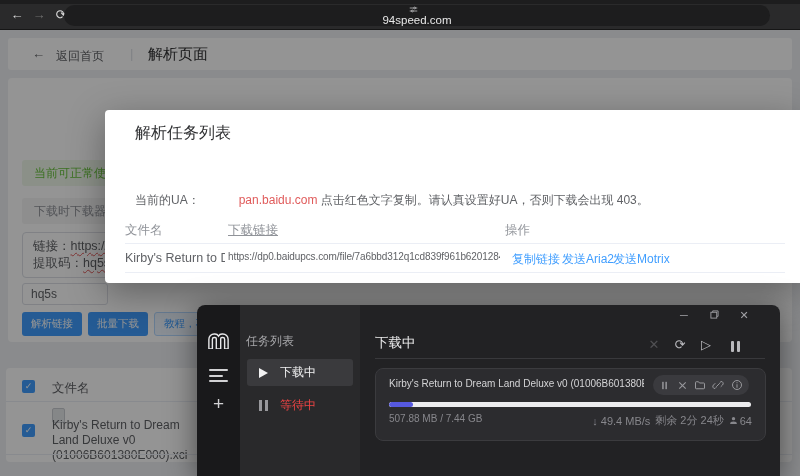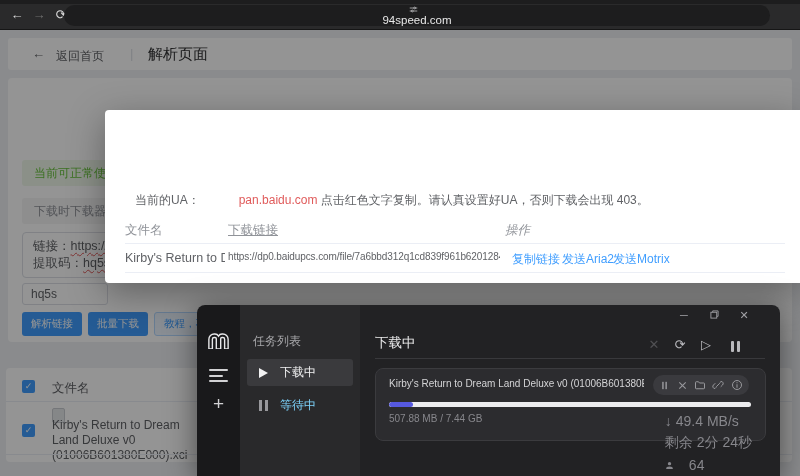--- a/index.html
+++ b/index.html
@@ -59,42 +59,42 @@
 
   
   .motrix { position:absolute; left:197px; top:305px; width:583px; height:171px; z-index:40; border-radius:8px 8px 0 0; overflow:hidden; box-shadow:0 6px 30px rgba(0,0,0,0.5); display:flex; }
   .mx-iconbar { width:43px; background:#19191b; position:relative; flex:none; }
   .mx-logo { position:absolute; left:11px; top:28px; width:21px; height:16px; }
   .mx-list-ico { position:absolute; left:12px; top:64px; width:19px; }
   .mx-list-ico i { display:block; height:2px; background:#d2d2d4; border-radius:1px; margin-bottom:3.5px; }
   .mx-list-ico i:nth-child(2){ width:14px; }
   .mx-plus { position:absolute; left:11px; top:88px; width:21px; text-align:center; color:#d2d2d4; font-size:19px; font-weight:300; }
   .mx-nav { width:120px; background:#29292b; position:relative; flex:none; }
-  .mx-nav-title { position:absolute; left:13px; top:28px; font-size:12px; color:#a7a7aa; }
-  .mx-item { position:absolute; left:7px; width:106px; height:27px; border-radius:3px; display:flex; align-items:center; font-size:12px; color:#7dd3fc; }
+  .mx-nav-title { position:absolute; left:6px; top:28px; font-size:12px; color:#a7a7aa; }
+  .mx-item { position:absolute; left:7px; width:106px; height:27px; border-radius:3px; display:flex; align-items:center; font-size:12px; color:#ef4444; }
   .mx-item.active { background:#3a3a3d; color:#f2f2f3; }
   .mx-item .nico { width:12px; margin:0 9px 0 12px; display:flex; align-items:center; }
   .tri { width:0; height:0; border-left:9px solid #f2f2f3; border-top:5.5px solid transparent; border-bottom:5.5px solid transparent; }
   .pbars { display:flex; gap:3px; } .pbars i{ width:3px; height:11px; background:#98989c; display:block; }
   .stopsq { width:10px; height:10px; background:#98989c; }
   .mx-main { flex:1; background:#222224; position:relative; }
   .win-ctl { position:absolute; top:4px; width:16px; text-align:center; color:#a2a2a6; font-size:11px; }
   .mx-main-title { position:absolute; left:15px; top:29px; font-size:13.5px; color:#ededee; }
   .tb-ico { position:absolute; top:32px; width:16px; text-align:center; color:#b9b9bd; font-size:13px; }
   .tb-ico.dim { color:#505053; }
   .tb-pause { position:absolute; top:36px; display:flex; gap:3px; } .tb-pause i{ width:3px; height:11px; background:#b9b9bd; border-radius:1px; }
   .mx-divider { position:absolute; left:15px; top:53px; width:390px; height:1px; background:#39393c; }
   .task-card { position:absolute; left:15px; top:63px; width:391px; height:73px; background:#2c2c2f; border:1px solid #3b3b3e; border-radius:8px; }
   .task-name { position:absolute; left:13px; top:9px; width:255px; font-size:10px; color:#d4d4d6; white-space:nowrap; overflow:hidden; }
   .pill { position:absolute; right:16px; top:6px; width:96px; height:20px; background:#3a3a3e; border-radius:10px; display:flex; align-items:center; justify-content:space-evenly; }
   .pill svg { display:block; }
   .task-progress { position:absolute; left:13px; top:33px; width:362px; height:5px; background:#ececee; border-radius:3px; overflow:hidden; }
   .task-progress .fill { height:5px; background:#5659e0; border-radius:3px; }
   .task-size { position:absolute; left:13px; top:44px; font-size:10px; color:#87878c; }
-  .task-stats { position:absolute; right:13px; top:44px; font-size:14px; color:#87878c; display:flex; align-items:flex-start; gap:5px;flex-direction:column; }
+  .task-stats { position:absolute; right:13px; top:44px; font-size:11px; color:#87878c; display:flex; align-items:center; gap:5px; }
 </style>
 </head>
 <body>
 
 <div class="screen">
 
   <div class="page">
     <div class="pg-header">
       <span class="pg-back-arrow">←</span>
       <span class="pg-back">返回首页</span>
@@ -124,26 +124,27 @@
       <div class="doc-ico"></div>
       <div class="cb" style="left:16px; top:56px;">✓</div>
       <div class="ft-name">Kirby's Return to Dream Land Deluxe v0 (01006B601380E000).xci</div>
       <div class="ft-div2"></div>
     </div>
   </div>
 
   <div class="overlay"></div>
 
   <div class="modal">
+    <div class="m-title">解析任务列表</div>
     <div class="m-ua">
       <span>当前的UA：</span><span class="red">pan.baidu.com</span><span> </span><span>点击红色文字复制。请认真设置好UA，否则下载会出现 403。</span>
     </div>
     <div class="m-th" style="left:20px;">文件名</div>
     <div class="m-th" style="left:123px;text-decoration:underline;">下载链接</div>
-    <div class="m-th" style="left:400px;font-style:italic;">操作</div>
+    <div class="m-th" style="left:400px;">操作</div>
     <div class="m-th-border"></div>
     <div class="m-td" style="left:20px; width:100px;">Kirby's Return to Dre...</div>
     <div class="m-td linkcell" style="left:123px;">https://dp0.baidupcs.com/file/7a6bbd312q1cd839f961b6201284a...</div>
     <div class="m-action" style="left:407px;">复制链接</div>
     <div class="m-action" style="left:457px;">发送Aria2</div>
     <div class="m-action" style="left:508px;">发送Motrix</div>
     <div class="m-row-border"></div>
   </div>
 
   <div class="motrix">
@@ -218,21 +219,21 @@
               <rect x="11" y="6.5" width="2" height="2" fill="#98989c"></rect>
             </svg>
         </div>
         <div class="task-progress">
             <div class="fill" style="width: 6.7%;"></div>
           </div>
         <div class="task-size">507.88 MB / 7.44 GB</div>
         <div class="task-stats">
           <span>↓ 49.4 MB/s</span>
           <span>剩余 2分 24秒</span>
-          <span style="display:flex;align-items:center;gap:15px;">
+          <span style="display:flex;align-items:center;gap:2px;">
             <svg width="9" height="9" viewBox="0 0 24 24">
                 <circle cx="12" cy="7" r="4.5" fill="#87878c"></circle>
                 <path d="M3 21a9 6.5 0 0 1 18 0z" fill="#87878c"></path>
               </svg>
             <span>64</span>
           </span>
         </div>
       </div>
     </div>
   </div>

